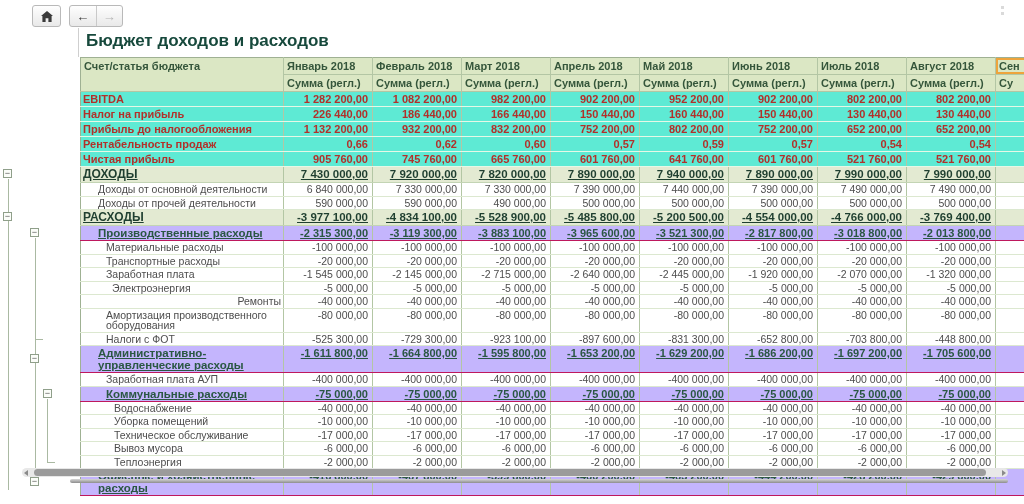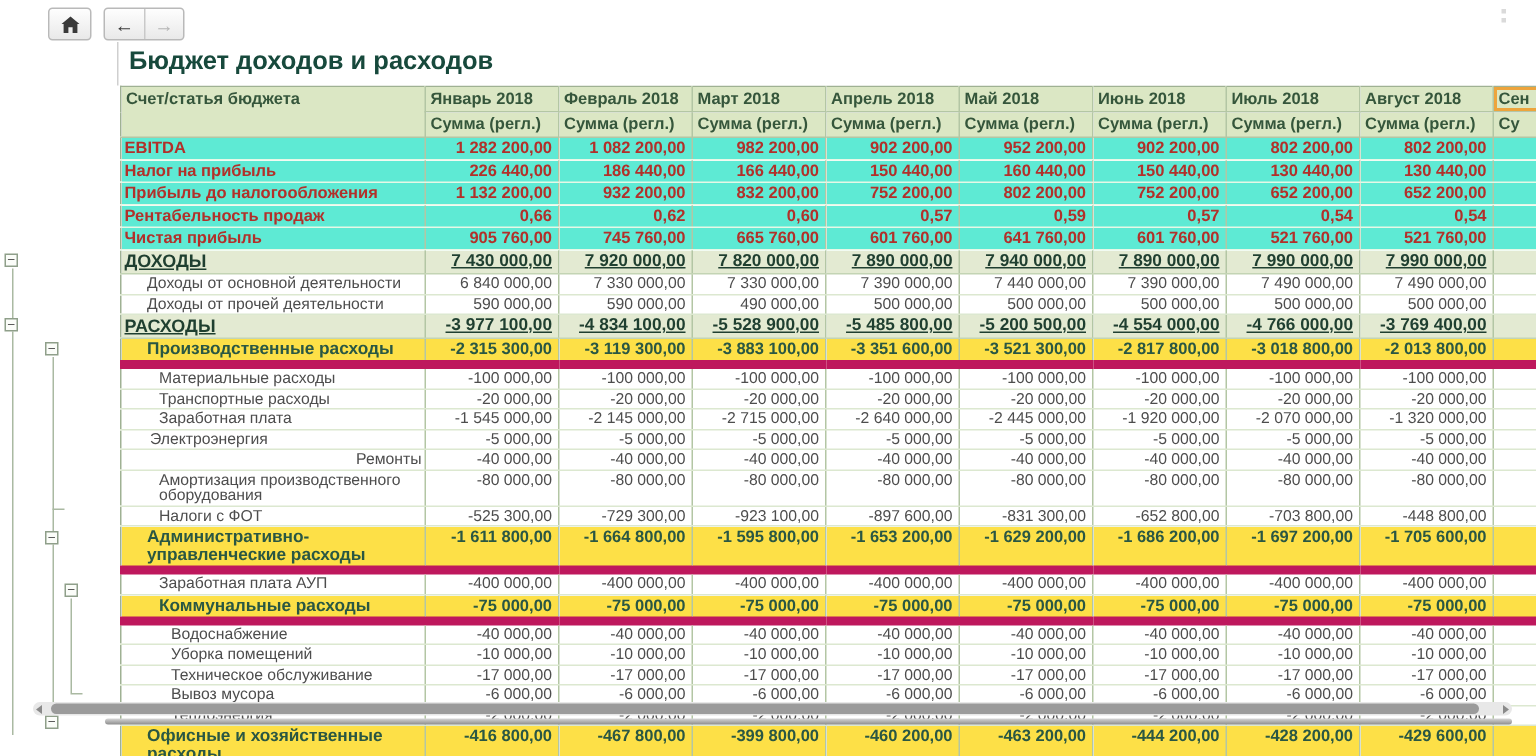--- a/index.html
+++ b/index.html
@@ -33,22 +33,22 @@
     padding:2px 3px 1px 3px; border-bottom:1px solid #b3c6a4; white-space:nowrap; line-height:13px;margin-left:36px; }
   thead th.sel { box-shadow:inset 0 0 0 2px #eda43c; }
   td.lbl { text-align:left; padding:1px 2px 1px 2px; white-space:normal; }
   td.val { text-align:right; padding:1px 4px 1px 2px; white-space:nowrap; }
 
   tr.kpi td { background:#5eead4; border-bottom:1px solid #e6f8e6; color:#b2302a; font-weight:bold;
     font-size:11px; line-height:12px; }
   tr.group td { background:#e3ead2; border-bottom:1px solid #c3d4b4; color:#1f3f30; font-weight:bold;
     font-size:12px; line-height:13px;text-decoration:underline; }
   tr.group td.val { font-size:11.5px; }
-  tr.sub td { background:#fde047; border-bottom:6px solid #be185d; color:#2a5743; font-weight:bold;
-    font-size:11.5px; line-height:12px; }
+  tr.sub td { background:#c4b5fd; border-bottom:1px solid #be185d; color:#2a5743; font-weight:bold;
+    font-size:11.5px; line-height:12px;text-decoration:underline; }
   tr.sub td.val { font-size:11px; }
   tr.det td { background:#ffffff; border-bottom:1px solid #dce8d0; color:#4d4d4d; font-weight:normal;
     font-size:10.5px; line-height:10.5px; }
 
   
   #gutter { position:absolute; left:0; top:57px; width:79px; height:410px; }
   .toggle { position:absolute; width:9px; height:9px; border:1px solid #8f9f8a; background:#fbfdf9;
     font-size:9px; line-height:7px; text-align:center; color:#555; }
   .vline, .hline { position:absolute; background:#aab9a2; }
   .vline { width:1px; }
@@ -237,21 +237,21 @@
             <td class="val">-4 554 000,00</td>
             <td class="val">-4 766 000,00</td>
             <td class="val">-3 769 400,00</td>
             <td class="val"></td>
           </tr>
           <tr class="sub">
             <td class="lbl" style="padding-left: 17px;">Производственные расходы</td>
             <td class="val">-2 315 300,00</td>
             <td class="val">-3 119 300,00</td>
             <td class="val">-3 883 100,00</td>
-            <td class="val">-3 351 600,00</td>
+            <td class="val">-3 965 600,00</td>
             <td class="val">-3 521 300,00</td>
             <td class="val">-2 817 800,00</td>
             <td class="val">-3 018 800,00</td>
             <td class="val">-2 013 800,00</td>
             <td class="val"></td>
           </tr>
           <tr class="det">
             <td class="lbl" style="padding-left: 25px;">Материальные расходы</td>
             <td class="val">-100 000,00</td>
             <td class="val">-100 000,00</td>
@@ -281,21 +281,21 @@
             <td class="val">-2 145 000,00</td>
             <td class="val">-2 715 000,00</td>
             <td class="val">-2 640 000,00</td>
             <td class="val">-2 445 000,00</td>
             <td class="val">-1 920 000,00</td>
             <td class="val">-2 070 000,00</td>
             <td class="val">-1 320 000,00</td>
             <td class="val"></td>
           </tr>
           <tr class="det">
-            <td class="lbl" style="padding-left: 19px;">Электроэнергия</td>
+            <td class="lbl" style="padding-left: 31px;">Электроэнергия</td>
             <td class="val">-5 000,00</td>
             <td class="val">-5 000,00</td>
             <td class="val">-5 000,00</td>
             <td class="val">-5 000,00</td>
             <td class="val">-5 000,00</td>
             <td class="val">-5 000,00</td>
             <td class="val">-5 000,00</td>
             <td class="val">-5 000,00</td>
             <td class="val"></td>
           </tr>

